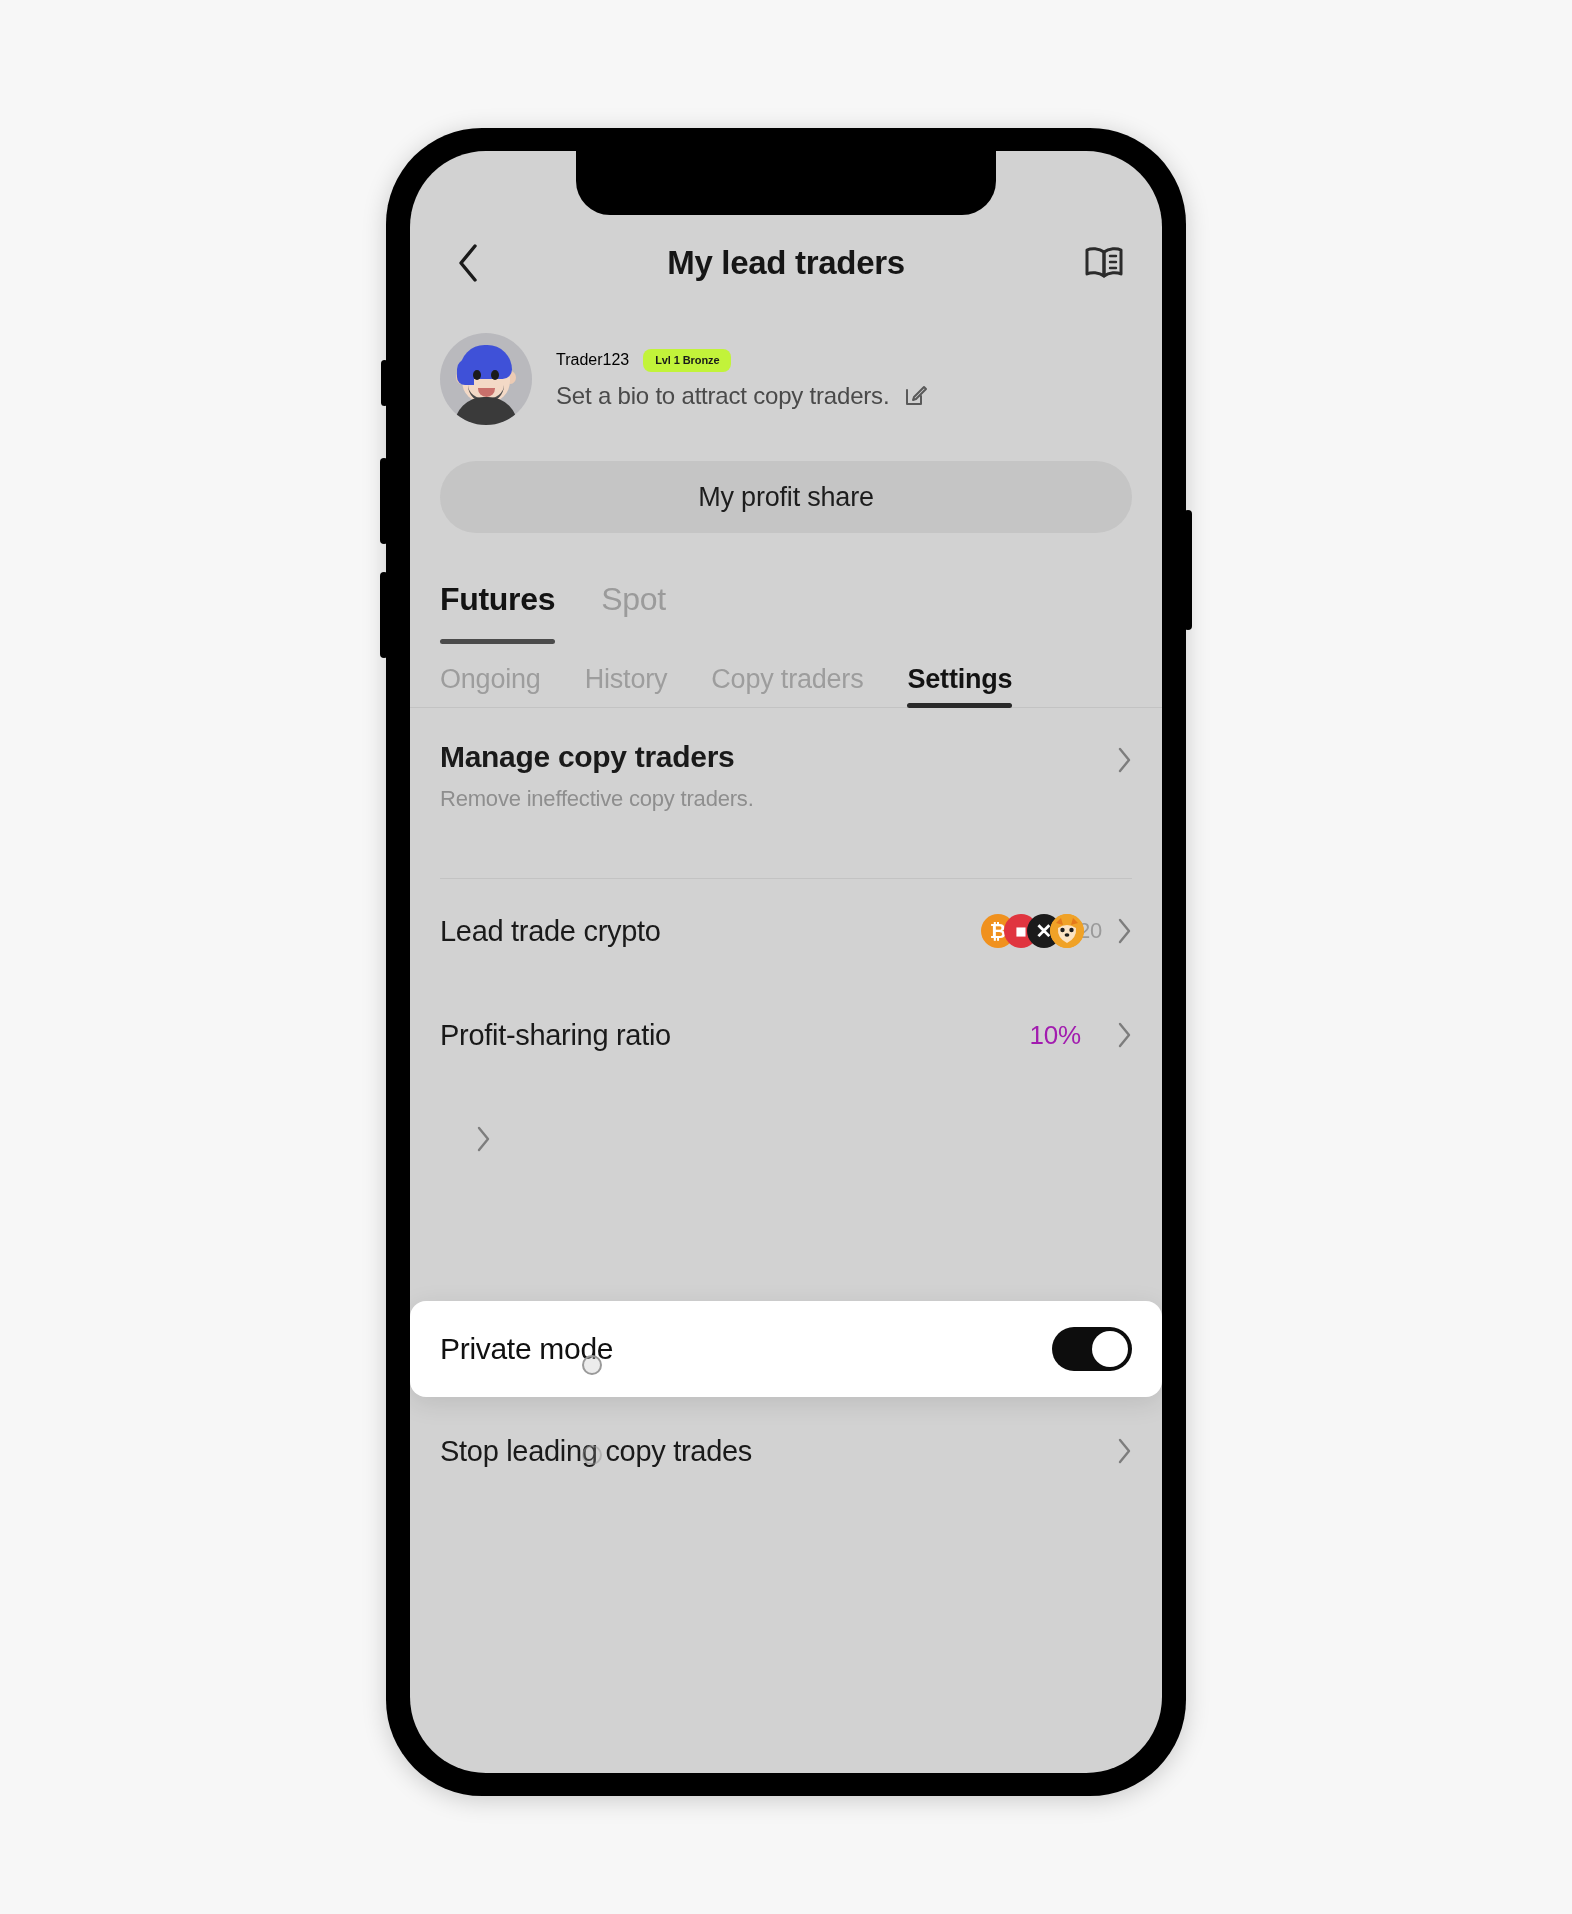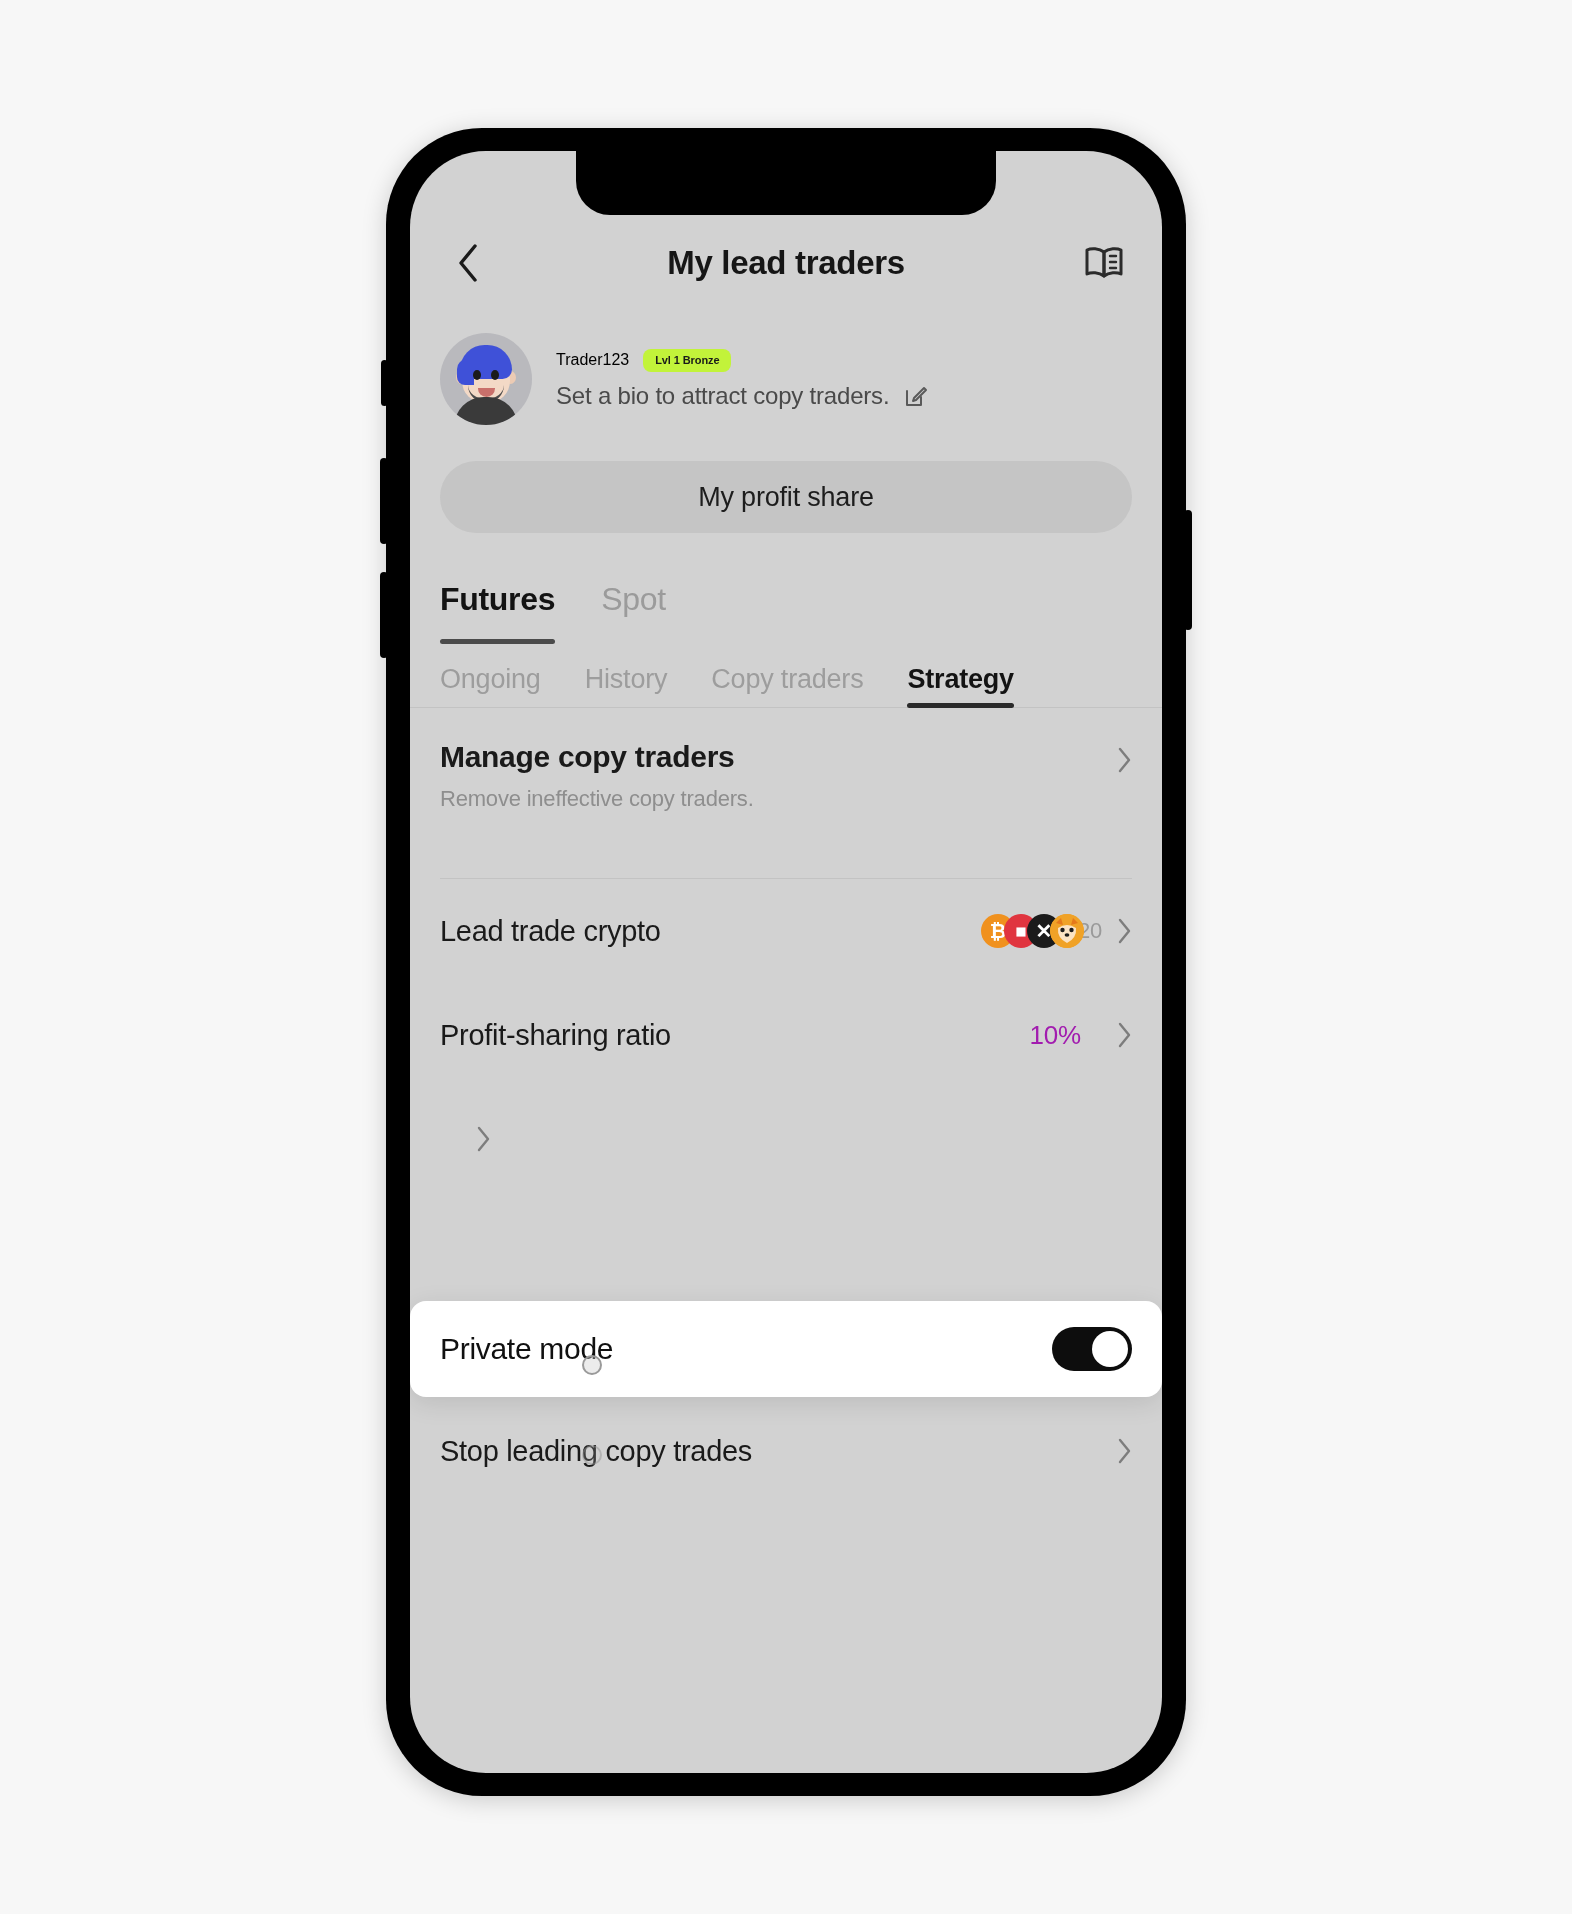--- a/index.html
+++ b/index.html
@@ -210,21 +210,21 @@
     color: #1a1a1a;
     font-size: 11px;
     font-weight: bold;
     padding: 5px 12px 6px 12px;
     border-radius: 8px;
     letter-spacing: -0.1px;
     white-space: nowrap;
   }
   .profile-row2 {
     display: flex;
-    align-items: center;
+    align-items: flex-start;
     gap: 14px;
     margin-top: 10px;
   }
   .profile-bio {
     font-size: 24px;
     color: #4a4a4a;
     letter-spacing: -0.2px;
   }
   .edit-icon { display: flex; cursor: pointer; }
 
@@ -485,21 +485,21 @@
 
         <div class="tabs-primary">
           <div class="tab-primary active">Futures</div>
           <div class="tab-primary">Spot</div>
         </div>
 
         <div class="tabs-secondary">
           <div class="tab-secondary">Ongoing</div>
           <div class="tab-secondary">History</div>
           <div class="tab-secondary">Copy traders</div>
-          <div class="tab-secondary active">Strategy</div>
+          <div class="tab-secondary active">Settings</div>
         </div>
 
         <div class="settings-list">
 
           <div class="setting-row with-sub">
             <div class="setting-main">
               <div class="setting-label strong">Manage copy traders</div>
               <div class="setting-sub">Remove ineffective copy traders.</div>
             </div>
             <span class="chev" style="margin-top:6px">

